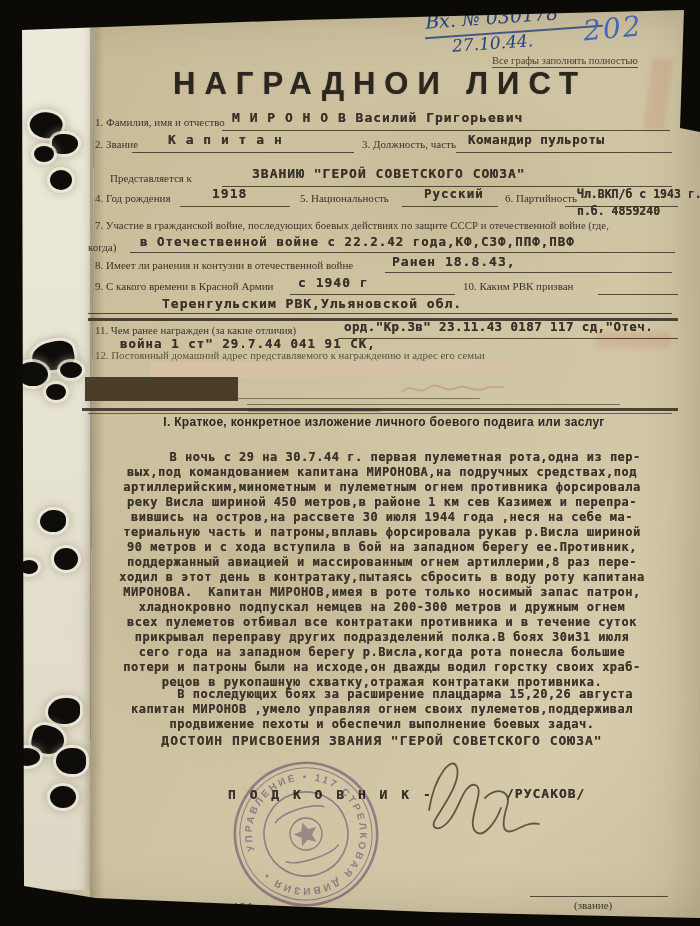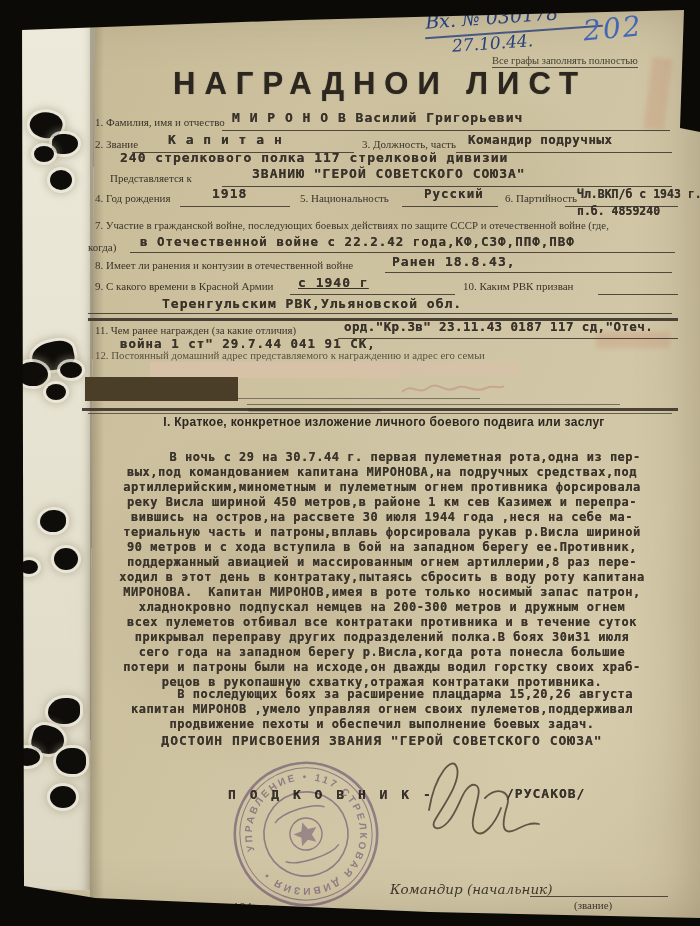--- a/index.html
+++ b/index.html
@@ -88,24 +88,23 @@
 
     <div class="t" id="form-title">НАГРАДНОИ ЛИСТ</div>
 
     <div class="t lbl" style="left:95px;top:116px;">1. Фамилия, имя и отчество</div>
     <div class="t typed" style="left:232px;top:110px;font-size:13px;">М И Р О Н О В  Василий Григорьевич</div>
     <div class="ln" style="left:222px;top:130px;width:448px;"></div>
 
     <div class="t lbl" style="left:95px;top:138px;">2. Звание</div>
     <div class="t typed" style="left:168px;top:132px;font-size:13px;">К а п и т а н</div>
     <div class="t lbl" style="left:362px;top:138px;">3. Должность, часть</div>
-    <div class="t typed" style="left:468px;top:132px;font-size:12.5px;letter-spacing:.5px;">Командир подручных</div>
+    <div class="t typed" style="left:468px;top:132px;font-size:12.5px;letter-spacing:.5px;">Командир пульроты</div>
     <div class="ln" style="left:132px;top:152px;width:222px;"></div>
     <div class="ln" style="left:456px;top:152px;width:216px;"></div>
-    <div class="t typed" style="left:120px;top:150px;font-size:13px;">240 стрелкового полка 117 стрелковой дивизии</div>
 
     <div class="t lbl" style="left:110px;top:172px;">Представляется к</div>
     <div class="t typed" style="left:252px;top:166px;font-size:13px;">ЗВАНИЮ "ГЕРОЙ СОВЕТСКОГО СОЮЗА"</div>
     <div class="ln" style="left:222px;top:186px;width:450px;"></div>
 
     <div class="t lbl" style="left:95px;top:192px;text-align:right;">4. Год рождения</div>
     <div class="t typed" style="left:212px;top:186px;font-size:13px;">1918</div>
     <div class="t lbl" style="left:300px;top:192px;">5. Национальность</div>
     <div class="t typed" style="left:424px;top:186px;font-size:12.5px;">Русский</div>
     <div class="t lbl" style="left:505px;top:192px;">6. Партийность</div>
@@ -118,21 +117,21 @@
     <div class="t lbl" style="left:95px;top:219px;font-size:10.8px;">7. Участие в гражданской войне, последующих боевых действиях по защите СССР и отечественной войне (где,</div>
     <div class="t lbl" style="left:88px;top:241px;">когда)</div>
     <div class="t typed" style="left:140px;top:234px;font-size:12.5px;">в Отечественной войне с 22.2.42 года,КФ,СЗФ,ППФ,ПВФ</div>
     <div class="ln" style="left:130px;top:252px;width:545px;"></div>
 
     <div class="t lbl" style="left:95px;top:259px;">8. Имеет ли ранения и контузии в отечественной войне</div>
     <div class="t typed" style="left:392px;top:254px;font-size:13px;">Ранен 18.8.43,</div>
     <div class="ln" style="left:385px;top:272px;width:287px;"></div>
 
     <div class="t lbl" style="left:95px;top:280px;">9. С какого времени в Красной Армии</div>
-    <div class="t typed" style="left:298px;top:275px;font-size:13px;text-decoration:underline;">с 1940 г</div>
+    <div class="t typed" style="left:298px;top:275px;font-size:13px;">с 1940 г</div>
     <div class="t lbl" style="left:463px;top:280px;">10. Каким РВК призван</div>
     <div class="ln" style="left:290px;top:294px;width:165px;"></div>
     <div class="ln" style="left:598px;top:294px;width:80px;"></div>
     <div class="t typed" style="left:162px;top:296px;font-size:13px;">Теренгульским РВК,Ульяновской обл.</div>
     <div class="ln" style="left:88px;top:313px;width:584px;"></div>
     <div class="ln heavy" style="left:88px;top:318px;width:590px;"></div>
 
     <div class="t lbl" style="left:95px;top:324px;font-size:10.8px;">11. Чем ранее награжден (за какие отличия)</div>
     <div class="t typed" style="left:344px;top:319px;font-size:12.5px;letter-spacing:.4px;">орд."Кр.Зв" 23.11.43 0187 117 сд,"Отеч.</div>
     <div class="ln" style="left:338px;top:338px;width:340px;"></div>
@@ -186,18 +185,17 @@
       <path id="stamp-ring-path" d="M76,76 m-54,0 a54,54 0 1,1 108,0 a54,54 0 1,1 -108,0" fill="none"></path>
       <text font-family="Liberation Sans, sans-serif" font-size="10" font-weight="700" fill="#7a5aa8" letter-spacing="2.5">
         <textPath href="#stamp-ring-path">УПРАВЛЕНИЕ • 117 СТРЕЛКОВАЯ ДИВИЗИЯ •</textPath>
       </text>
       <circle cx="76" cy="76" r="16" fill="none" stroke="#7a5aa8" stroke-width="1.4"></circle>
       <path d="M76,64 l3.5,8 8.5,.6 -6.5,5.6 2,8.3 -7.5,-4.5 -7.5,4.5 2,-8.3 -6.5,-5.6 8.5,-.6 z" fill="#7a5aa8" opacity=".85"></path>
       <path d="M48,96 C58,104 94,104 104,96" fill="none" stroke="#7a5aa8" stroke-width="1.4"></path>
       <path d="M50,56 C60,48 92,48 102,56" fill="none" stroke="#7a5aa8" stroke-width="1.4"></path>
     </svg>
 
-    <div class="t hand" style="left:390px;top:881px;font-size:13.5px;color:#3e382c;">Командир (начальник)</div>
     <div class="ln" style="left:530px;top:896px;width:138px;"></div>
     <div class="t lbl" style="left:556px;top:899px;font-size:11px;margin-left:18px;">(звание)</div>
     <div class="t lbl" style="left:233px;top:900px;font-size:12.5px;white-space:pre;">194    г.</div>
   </div>
 </div>
 
 </body></html>

